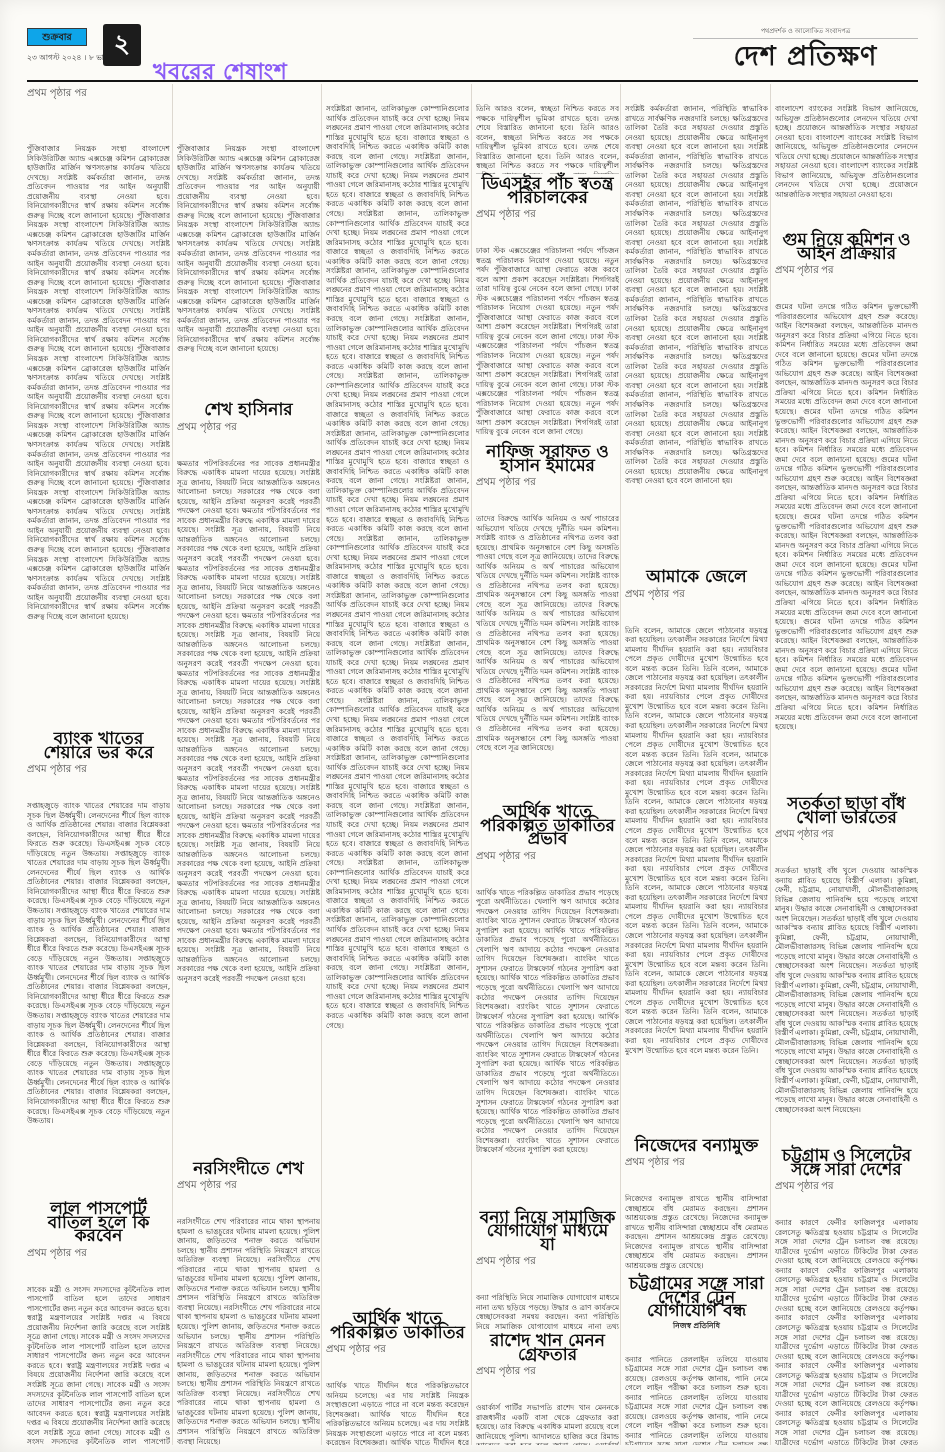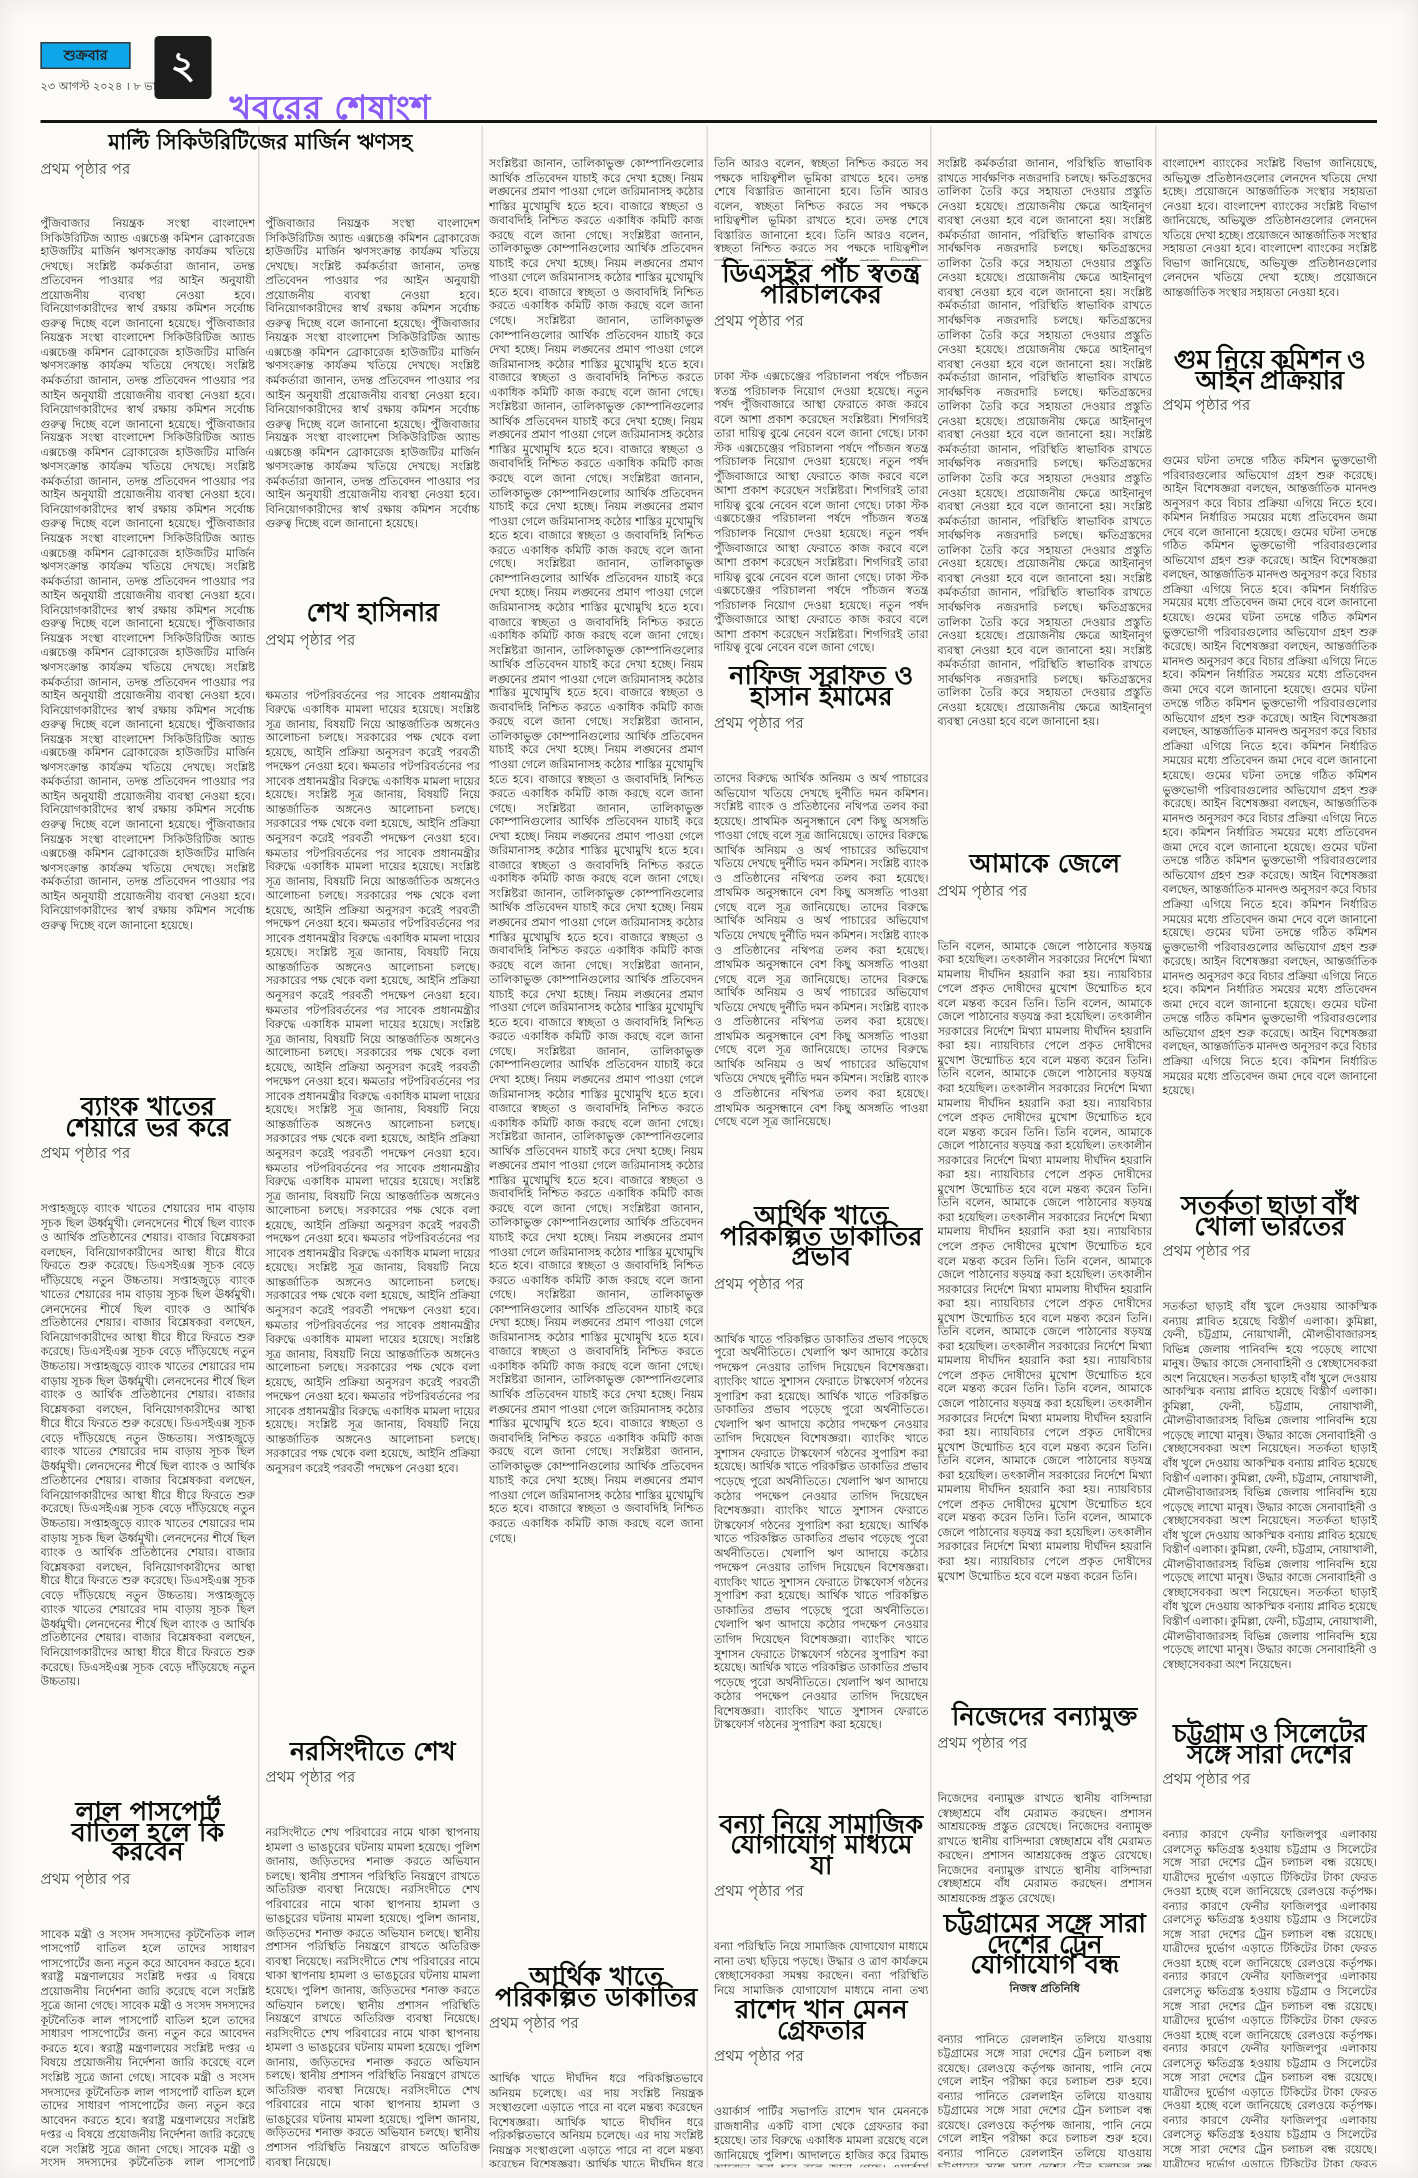--- a/index.html
+++ b/index.html
@@ -57,31 +57,34 @@
 </head>
 <body>
 
 <div class="page">
 
   <header class="header">
     <div class="day-box">শুক্রবার</div>
     <div class="date-line">২৩ আগস্ট ২০২৪ । ৮ ভাদ্র ১৪৩১</div>
     <div class="pagenum">২</div>
     <h1 class="section-title">খবরের শেষাংশ</h1>
+    <div class="brand">
+      <div class="tagline">পথপ্রদর্শক ও আলোকিত সংবাদপত্র</div>
+      <div class="brand-name">দেশ প্রতিক্ষণ</div>
+    </div>
   </header>
   <div class="head-rule"></div>
 
   <div class="col-rule" style="left:172px"></div>
   <div class="col-rule" style="left:321px"></div>
   <div class="col-rule" style="left:471px"></div>
   <div class="col-rule" style="left:620px"></div>
   <div class="col-rule" style="left:770px"></div>
 
   <div class="span-head">
-    <h2 class="art-head">মাল্টি সিকিউরিটিজের মার্জিন ঋণসহ</h2>
     <div class="cont">প্রথম পৃষ্ঠার পর</div>
   </div>
 
   <section class="col" style="left:27px; top:124px; height:1321px;">
     <div class="body-text" style="height:585px;">পুঁজিবাজার নিয়ন্ত্রক সংস্থা বাংলাদেশ সিকিউরিটিজ অ্যান্ড এক্সচেঞ্জ কমিশন ব্রোকারেজ হাউজটির মার্জিন ঋণসংক্রান্ত কার্যক্রম খতিয়ে দেখছে। সংশ্লিষ্ট কর্মকর্তারা জানান, তদন্ত প্রতিবেদন পাওয়ার পর আইন অনুযায়ী প্রয়োজনীয় ব্যবস্থা নেওয়া হবে। বিনিয়োগকারীদের স্বার্থ রক্ষায় কমিশন সর্বোচ্চ গুরুত্ব দিচ্ছে বলে জানানো হয়েছে। পুঁজিবাজার নিয়ন্ত্রক সংস্থা বাংলাদেশ সিকিউরিটিজ অ্যান্ড এক্সচেঞ্জ কমিশন ব্রোকারেজ হাউজটির মার্জিন ঋণসংক্রান্ত কার্যক্রম খতিয়ে দেখছে। সংশ্লিষ্ট কর্মকর্তারা জানান, তদন্ত প্রতিবেদন পাওয়ার পর আইন অনুযায়ী প্রয়োজনীয় ব্যবস্থা নেওয়া হবে। বিনিয়োগকারীদের স্বার্থ রক্ষায় কমিশন সর্বোচ্চ গুরুত্ব দিচ্ছে বলে জানানো হয়েছে। পুঁজিবাজার নিয়ন্ত্রক সংস্থা বাংলাদেশ সিকিউরিটিজ অ্যান্ড এক্সচেঞ্জ কমিশন ব্রোকারেজ হাউজটির মার্জিন ঋণসংক্রান্ত কার্যক্রম খতিয়ে দেখছে। সংশ্লিষ্ট কর্মকর্তারা জানান, তদন্ত প্রতিবেদন পাওয়ার পর আইন অনুযায়ী প্রয়োজনীয় ব্যবস্থা নেওয়া হবে। বিনিয়োগকারীদের স্বার্থ রক্ষায় কমিশন সর্বোচ্চ গুরুত্ব দিচ্ছে বলে জানানো হয়েছে। পুঁজিবাজার নিয়ন্ত্রক সংস্থা বাংলাদেশ সিকিউরিটিজ অ্যান্ড এক্সচেঞ্জ কমিশন ব্রোকারেজ হাউজটির মার্জিন ঋণসংক্রান্ত কার্যক্রম খতিয়ে দেখছে। সংশ্লিষ্ট কর্মকর্তারা জানান, তদন্ত প্রতিবেদন পাওয়ার পর আইন অনুযায়ী প্রয়োজনীয় ব্যবস্থা নেওয়া হবে। বিনিয়োগকারীদের স্বার্থ রক্ষায় কমিশন সর্বোচ্চ গুরুত্ব দিচ্ছে বলে জানানো হয়েছে। পুঁজিবাজার নিয়ন্ত্রক সংস্থা বাংলাদেশ সিকিউরিটিজ অ্যান্ড এক্সচেঞ্জ কমিশন ব্রোকারেজ হাউজটির মার্জিন ঋণসংক্রান্ত কার্যক্রম খতিয়ে দেখছে। সংশ্লিষ্ট কর্মকর্তারা জানান, তদন্ত প্রতিবেদন পাওয়ার পর আইন অনুযায়ী প্রয়োজনীয় ব্যবস্থা নেওয়া হবে। বিনিয়োগকারীদের স্বার্থ রক্ষায় কমিশন সর্বোচ্চ গুরুত্ব দিচ্ছে বলে জানানো হয়েছে। পুঁজিবাজার নিয়ন্ত্রক সংস্থা বাংলাদেশ সিকিউরিটিজ অ্যান্ড এক্সচেঞ্জ কমিশন ব্রোকারেজ হাউজটির মার্জিন ঋণসংক্রান্ত কার্যক্রম খতিয়ে দেখছে। সংশ্লিষ্ট কর্মকর্তারা জানান, তদন্ত প্রতিবেদন পাওয়ার পর আইন অনুযায়ী প্রয়োজনীয় ব্যবস্থা নেওয়া হবে। বিনিয়োগকারীদের স্বার্থ রক্ষায় কমিশন সর্বোচ্চ গুরুত্ব দিচ্ছে বলে জানানো হয়েছে। পুঁজিবাজার নিয়ন্ত্রক সংস্থা বাংলাদেশ সিকিউরিটিজ অ্যান্ড এক্সচেঞ্জ কমিশন ব্রোকারেজ হাউজটির মার্জিন ঋণসংক্রান্ত কার্যক্রম খতিয়ে দেখছে। সংশ্লিষ্ট কর্মকর্তারা জানান, তদন্ত প্রতিবেদন পাওয়ার পর আইন অনুযায়ী প্রয়োজনীয় ব্যবস্থা নেওয়া হবে। বিনিয়োগকারীদের স্বার্থ রক্ষায় কমিশন সর্বোচ্চ গুরুত্ব দিচ্ছে বলে জানানো হয়েছে।</div>
     <h2 class="art-head">ব্যাংক খাতের শেয়ারে ভর করে</h2>
     <div class="cont">প্রথম পৃষ্ঠার পর</div>
     <div class="body-text" style="height:398px;">সপ্তাহজুড়ে ব্যাংক খাতের শেয়ারের দাম বাড়ায় সূচক ছিল ঊর্ধ্বমুখী। লেনদেনের শীর্ষে ছিল ব্যাংক ও আর্থিক প্রতিষ্ঠানের শেয়ার। বাজার বিশ্লেষকরা বলছেন, বিনিয়োগকারীদের আস্থা ধীরে ধীরে ফিরতে শুরু করেছে। ডিএসইএক্স সূচক বেড়ে দাঁড়িয়েছে নতুন উচ্চতায়। সপ্তাহজুড়ে ব্যাংক খাতের শেয়ারের দাম বাড়ায় সূচক ছিল ঊর্ধ্বমুখী। লেনদেনের শীর্ষে ছিল ব্যাংক ও আর্থিক প্রতিষ্ঠানের শেয়ার। বাজার বিশ্লেষকরা বলছেন, বিনিয়োগকারীদের আস্থা ধীরে ধীরে ফিরতে শুরু করেছে। ডিএসইএক্স সূচক বেড়ে দাঁড়িয়েছে নতুন উচ্চতায়। সপ্তাহজুড়ে ব্যাংক খাতের শেয়ারের দাম বাড়ায় সূচক ছিল ঊর্ধ্বমুখী। লেনদেনের শীর্ষে ছিল ব্যাংক ও আর্থিক প্রতিষ্ঠানের শেয়ার। বাজার বিশ্লেষকরা বলছেন, বিনিয়োগকারীদের আস্থা ধীরে ধীরে ফিরতে শুরু করেছে। ডিএসইএক্স সূচক বেড়ে দাঁড়িয়েছে নতুন উচ্চতায়। সপ্তাহজুড়ে ব্যাংক খাতের শেয়ারের দাম বাড়ায় সূচক ছিল ঊর্ধ্বমুখী। লেনদেনের শীর্ষে ছিল ব্যাংক ও আর্থিক প্রতিষ্ঠানের শেয়ার। বাজার বিশ্লেষকরা বলছেন, বিনিয়োগকারীদের আস্থা ধীরে ধীরে ফিরতে শুরু করেছে। ডিএসইএক্স সূচক বেড়ে দাঁড়িয়েছে নতুন উচ্চতায়। সপ্তাহজুড়ে ব্যাংক খাতের শেয়ারের দাম বাড়ায় সূচক ছিল ঊর্ধ্বমুখী। লেনদেনের শীর্ষে ছিল ব্যাংক ও আর্থিক প্রতিষ্ঠানের শেয়ার। বাজার বিশ্লেষকরা বলছেন, বিনিয়োগকারীদের আস্থা ধীরে ধীরে ফিরতে শুরু করেছে। ডিএসইএক্স সূচক বেড়ে দাঁড়িয়েছে নতুন উচ্চতায়। সপ্তাহজুড়ে ব্যাংক খাতের শেয়ারের দাম বাড়ায় সূচক ছিল ঊর্ধ্বমুখী। লেনদেনের শীর্ষে ছিল ব্যাংক ও আর্থিক প্রতিষ্ঠানের শেয়ার। বাজার বিশ্লেষকরা বলছেন, বিনিয়োগকারীদের আস্থা ধীরে ধীরে ফিরতে শুরু করেছে। ডিএসইএক্স সূচক বেড়ে দাঁড়িয়েছে নতুন উচ্চতায়।</div>
     <h2 class="art-head">লাল পাসপোর্ট বাতিল হলে কি করবেন</h2>
     <div class="cont">প্রথম পৃষ্ঠার পর</div>

